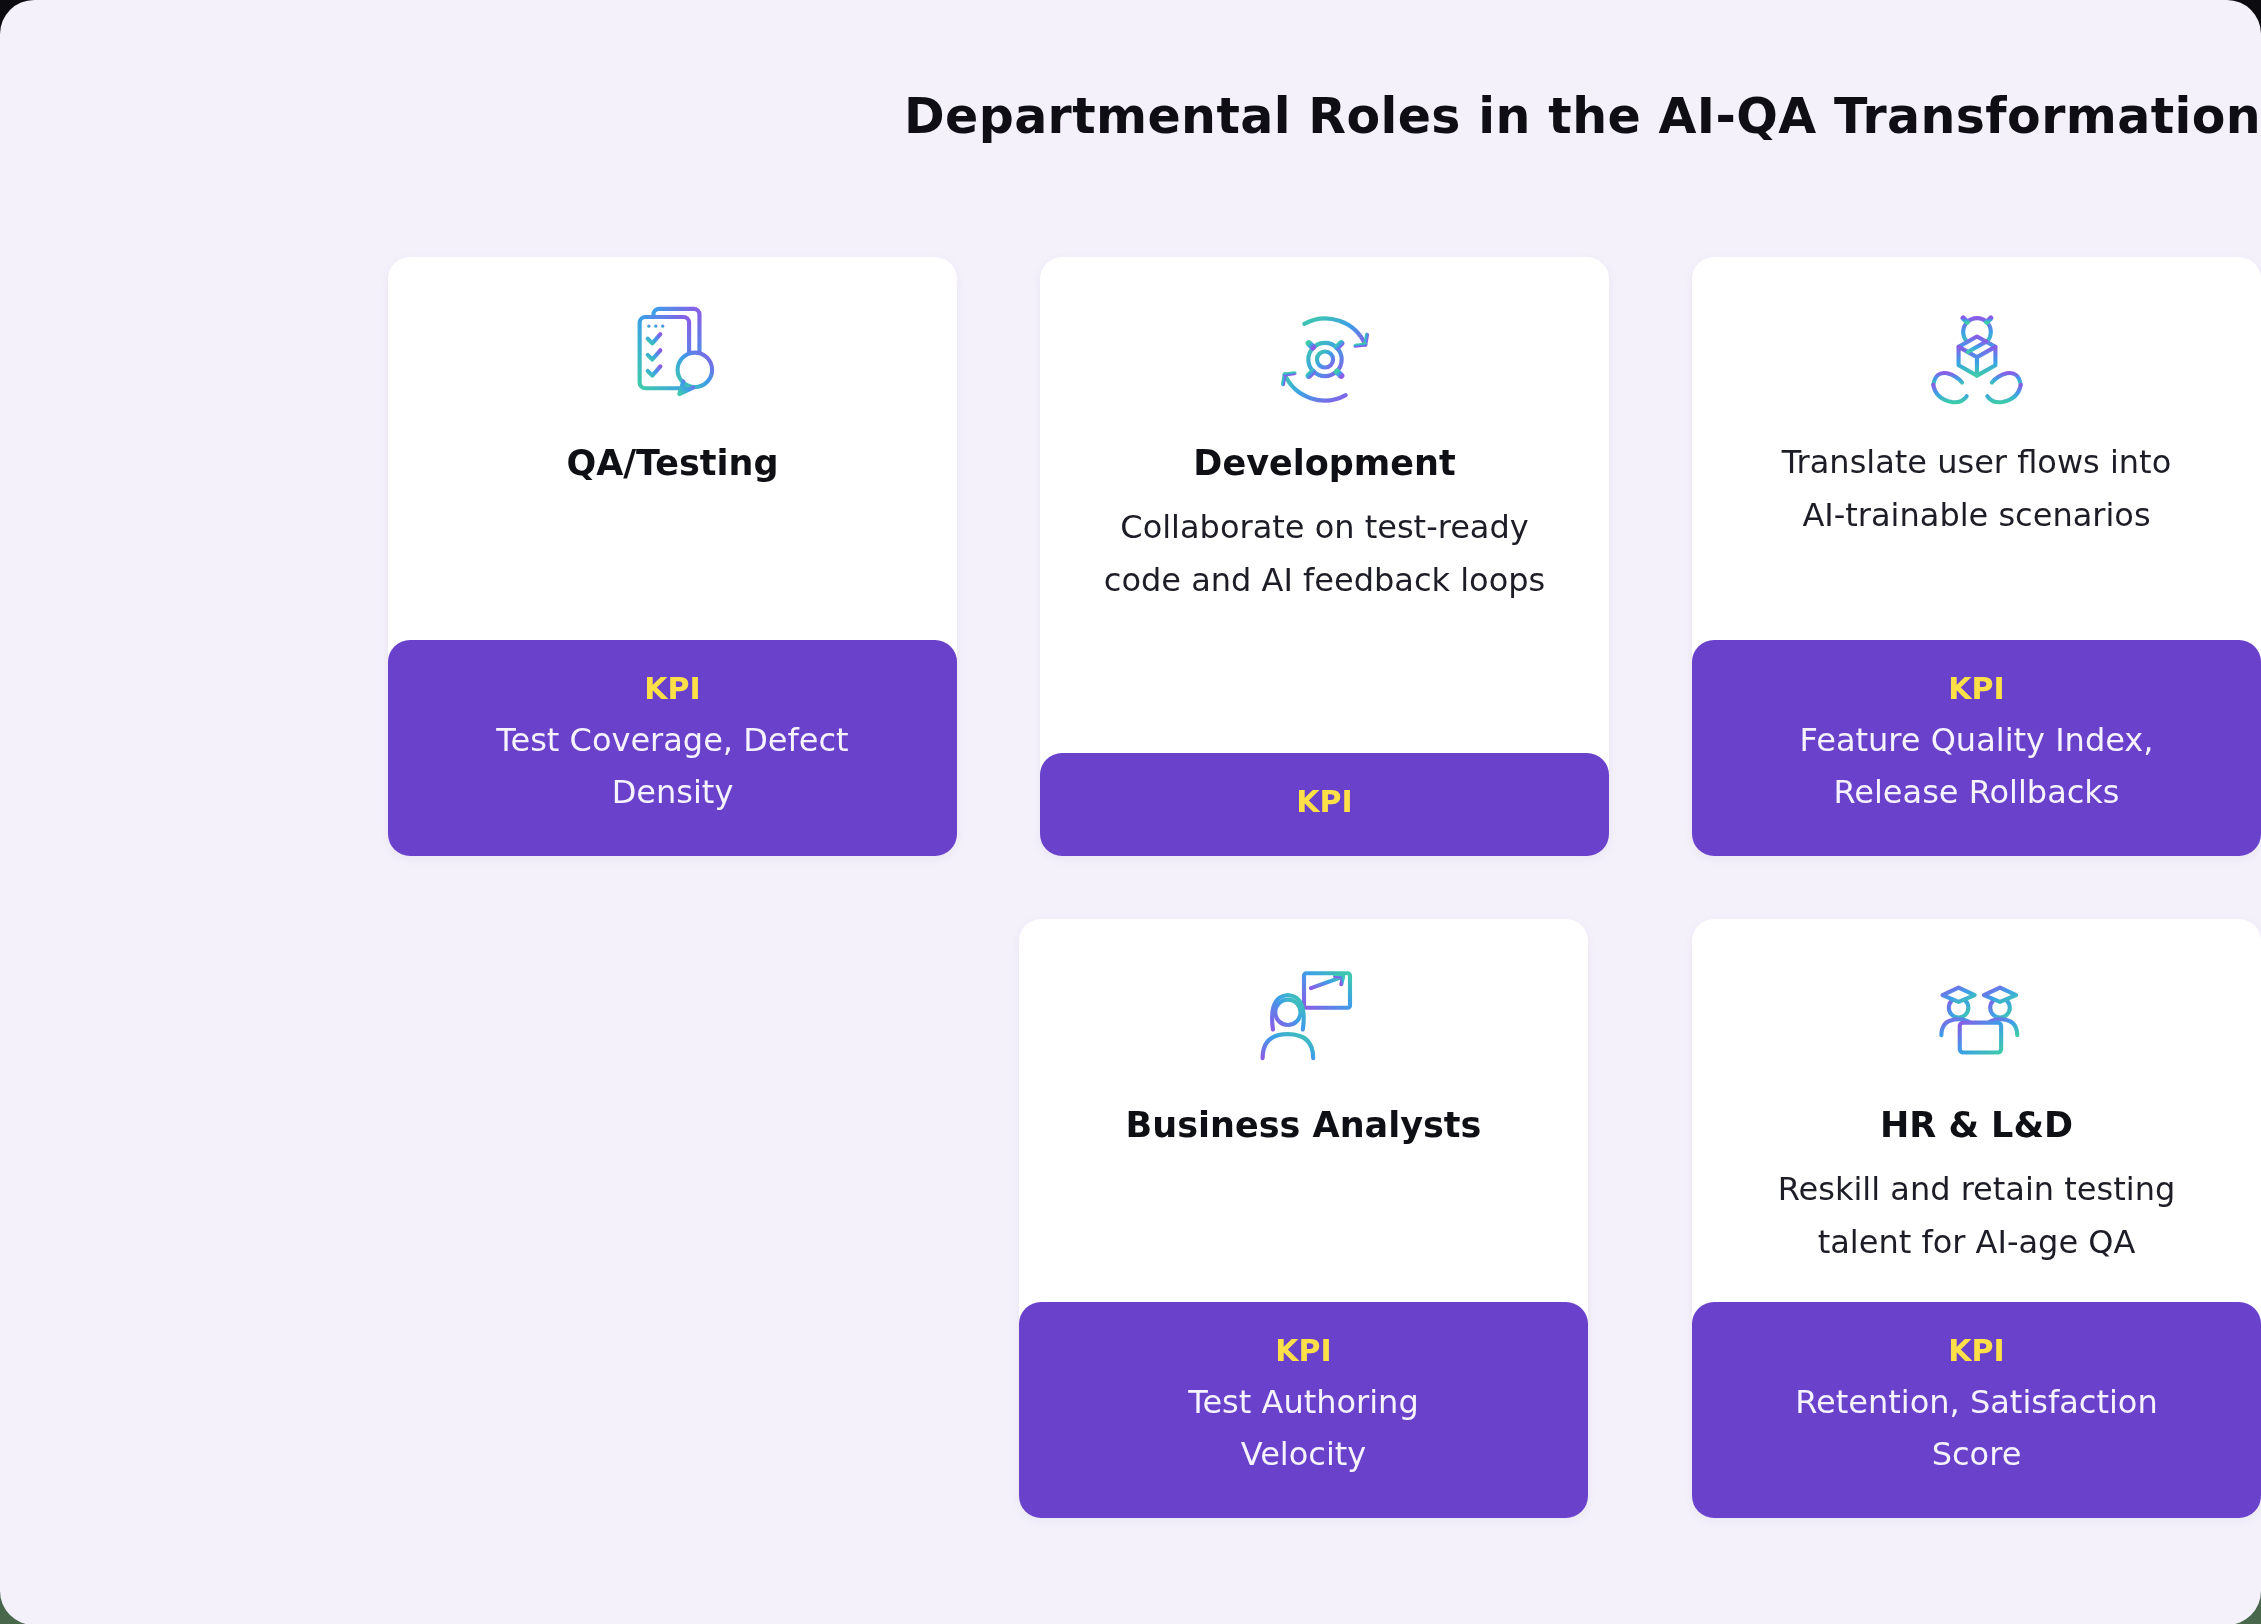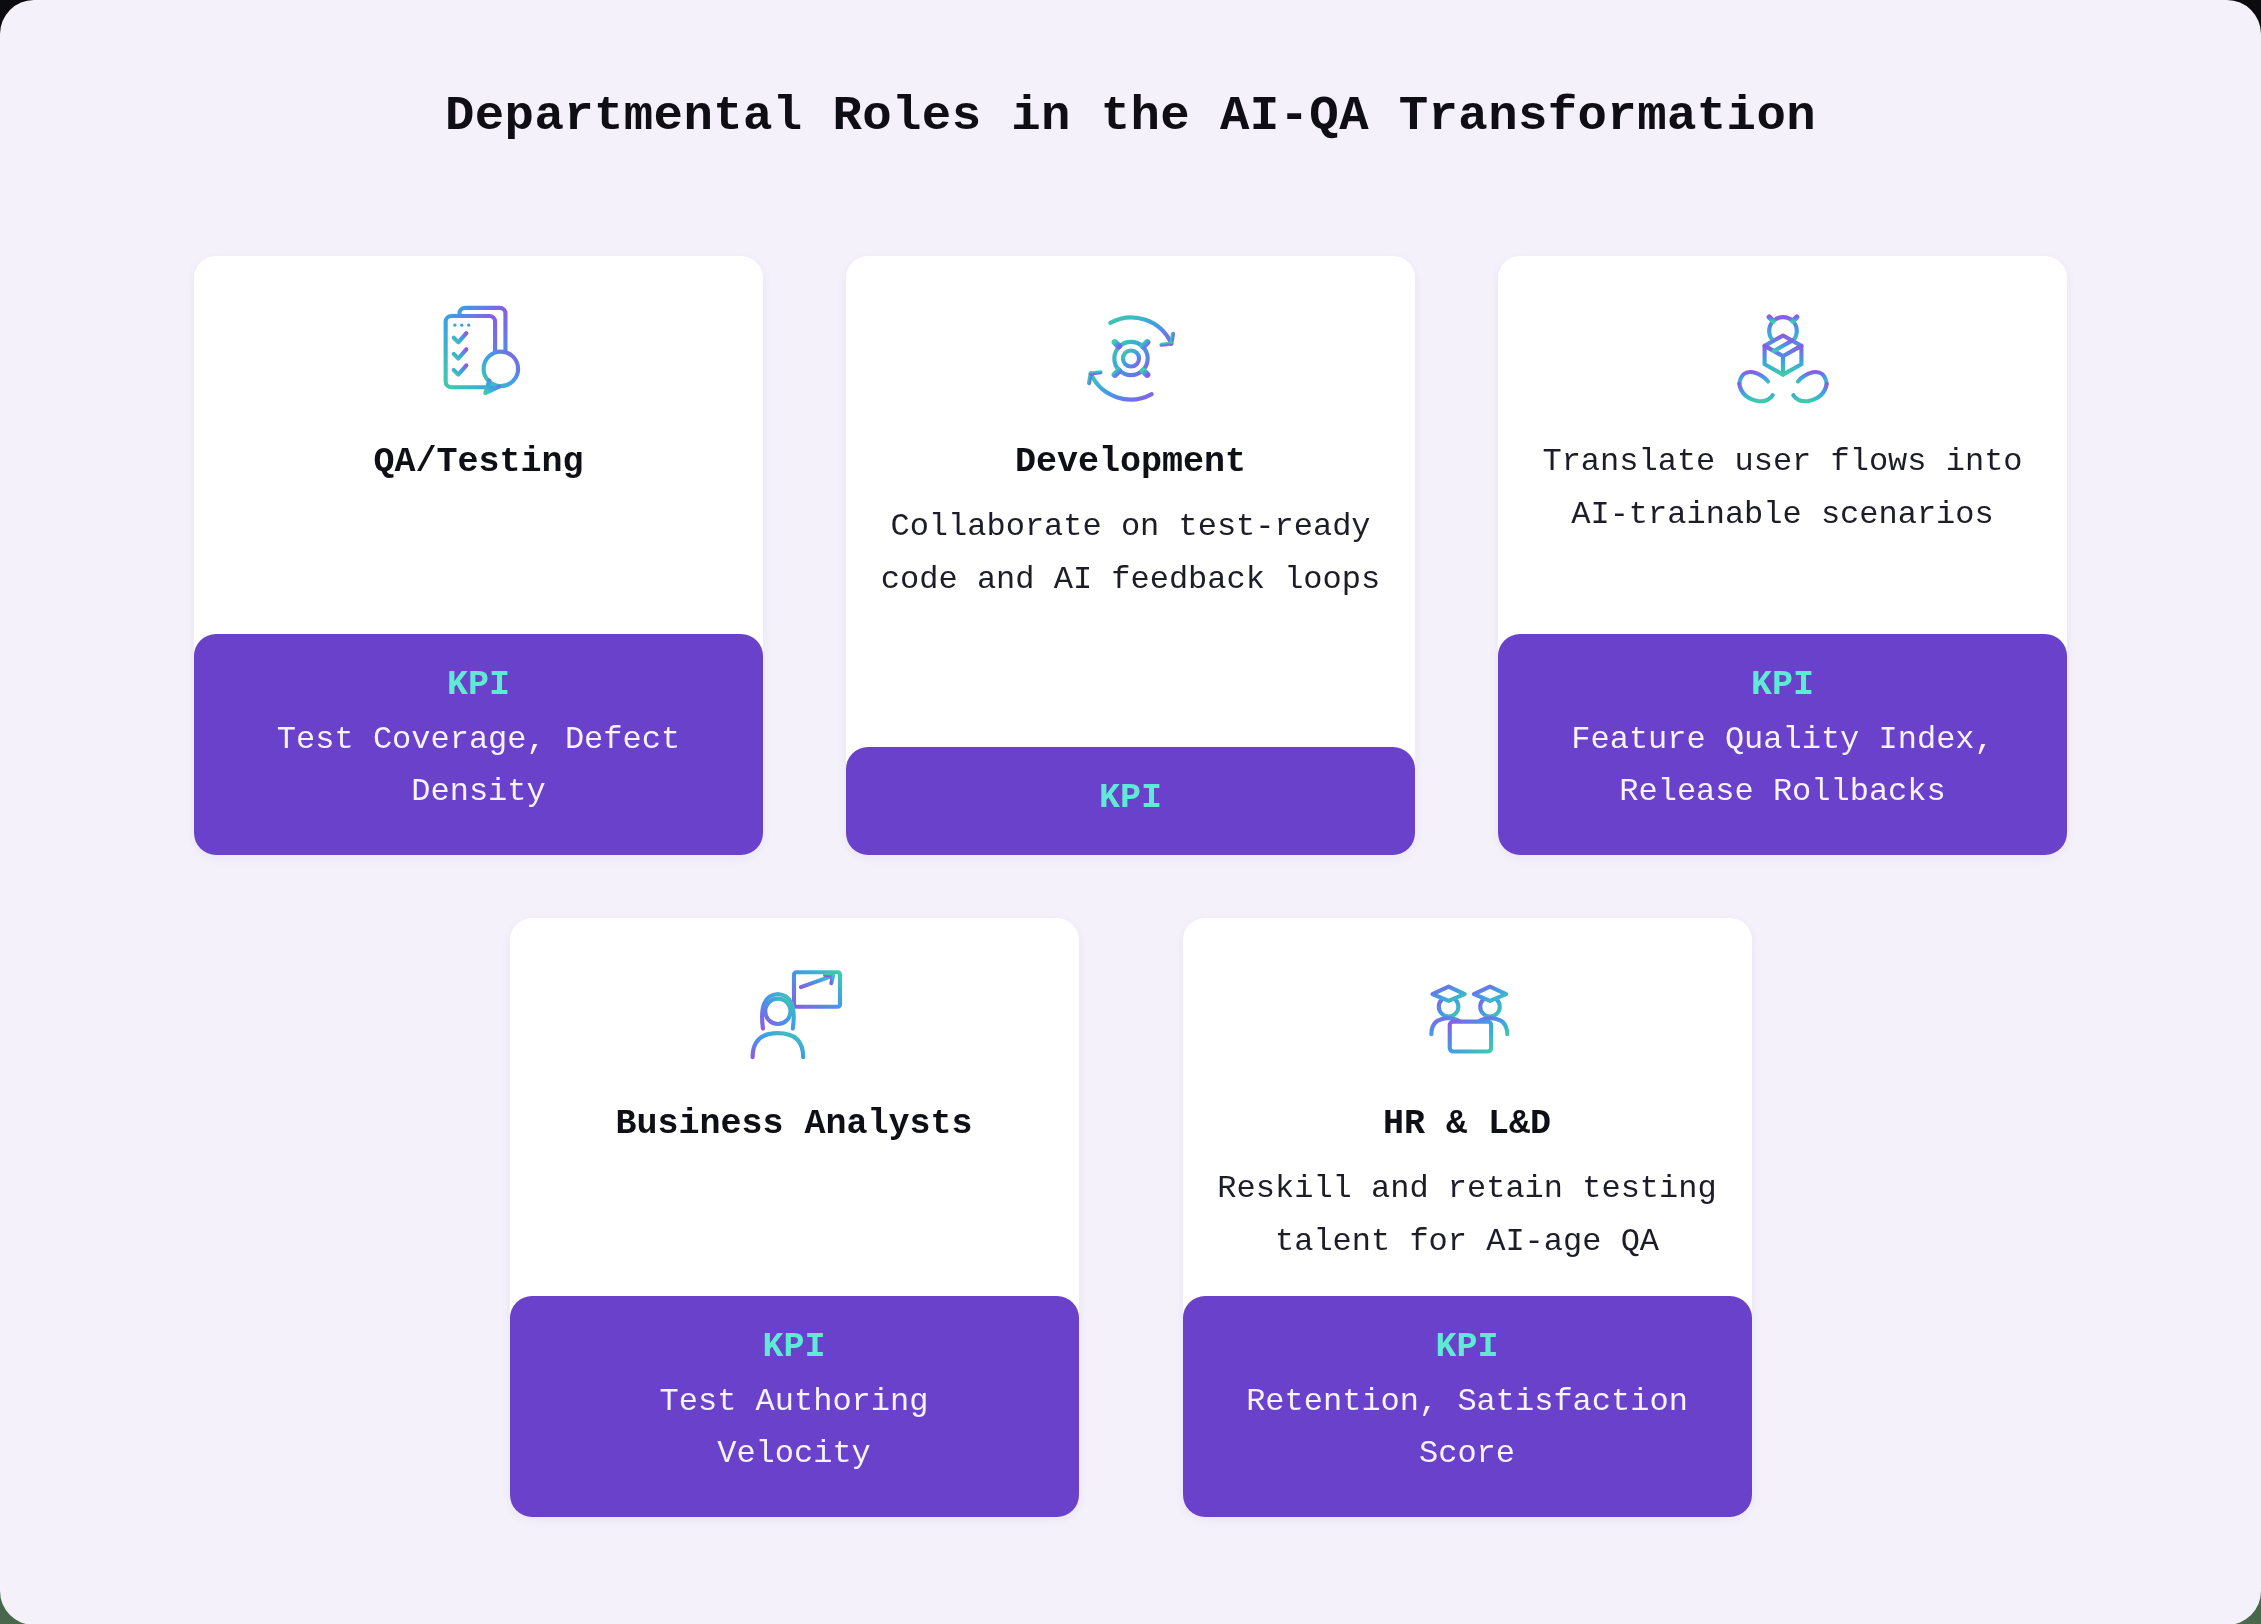--- a/index.html
+++ b/index.html
@@ -8,21 +8,21 @@
     width: 2261px; height: 1625px;
     background: linear-gradient(180deg, #0b0b10 0%, #15150f 55%, #49684c 100%);
     font-family: "DejaVu Sans", "Liberation Sans", sans-serif;
     position: relative;
   }
   .canvas {
     position: absolute; inset: 0;
     background: #f4f1fb;
     border-radius: 34px;
     overflow: hidden;
-    display: flex; flex-direction: column; align-items: center; font-family: Liberation Mono, monospace;
+    display: flex; flex-direction: column; align-items: flex-end;
   }
   .page-title {
     margin-top: 88px;
     font-size: 49px;
     font-weight: bold;
     color: #0e0e14;
     letter-spacing: 0.4px;
     text-align: center;
   }
   .row { display: flex; justify-content: center; }
@@ -58,23 +58,23 @@
   }
   .kpi {
     margin-top: auto;
     width: 100%;
     background: #6941CA;
     border-radius: 22px;
     padding: 31px 22px 37px;
     text-align: center;
   }
   .kpi-label {
-    font-size: 35px;
+    font-size: 30px;
     font-weight: bold;
-    color: #5eead4;
+    color: #fde047;
   }
   .kpi-value {
     margin-top: 9px;
     font-size: 32px;
     line-height: 1.62;
     color: #f6f2ff;
     white-space: pre-line;
     text-align: center;
   }
 </style>

